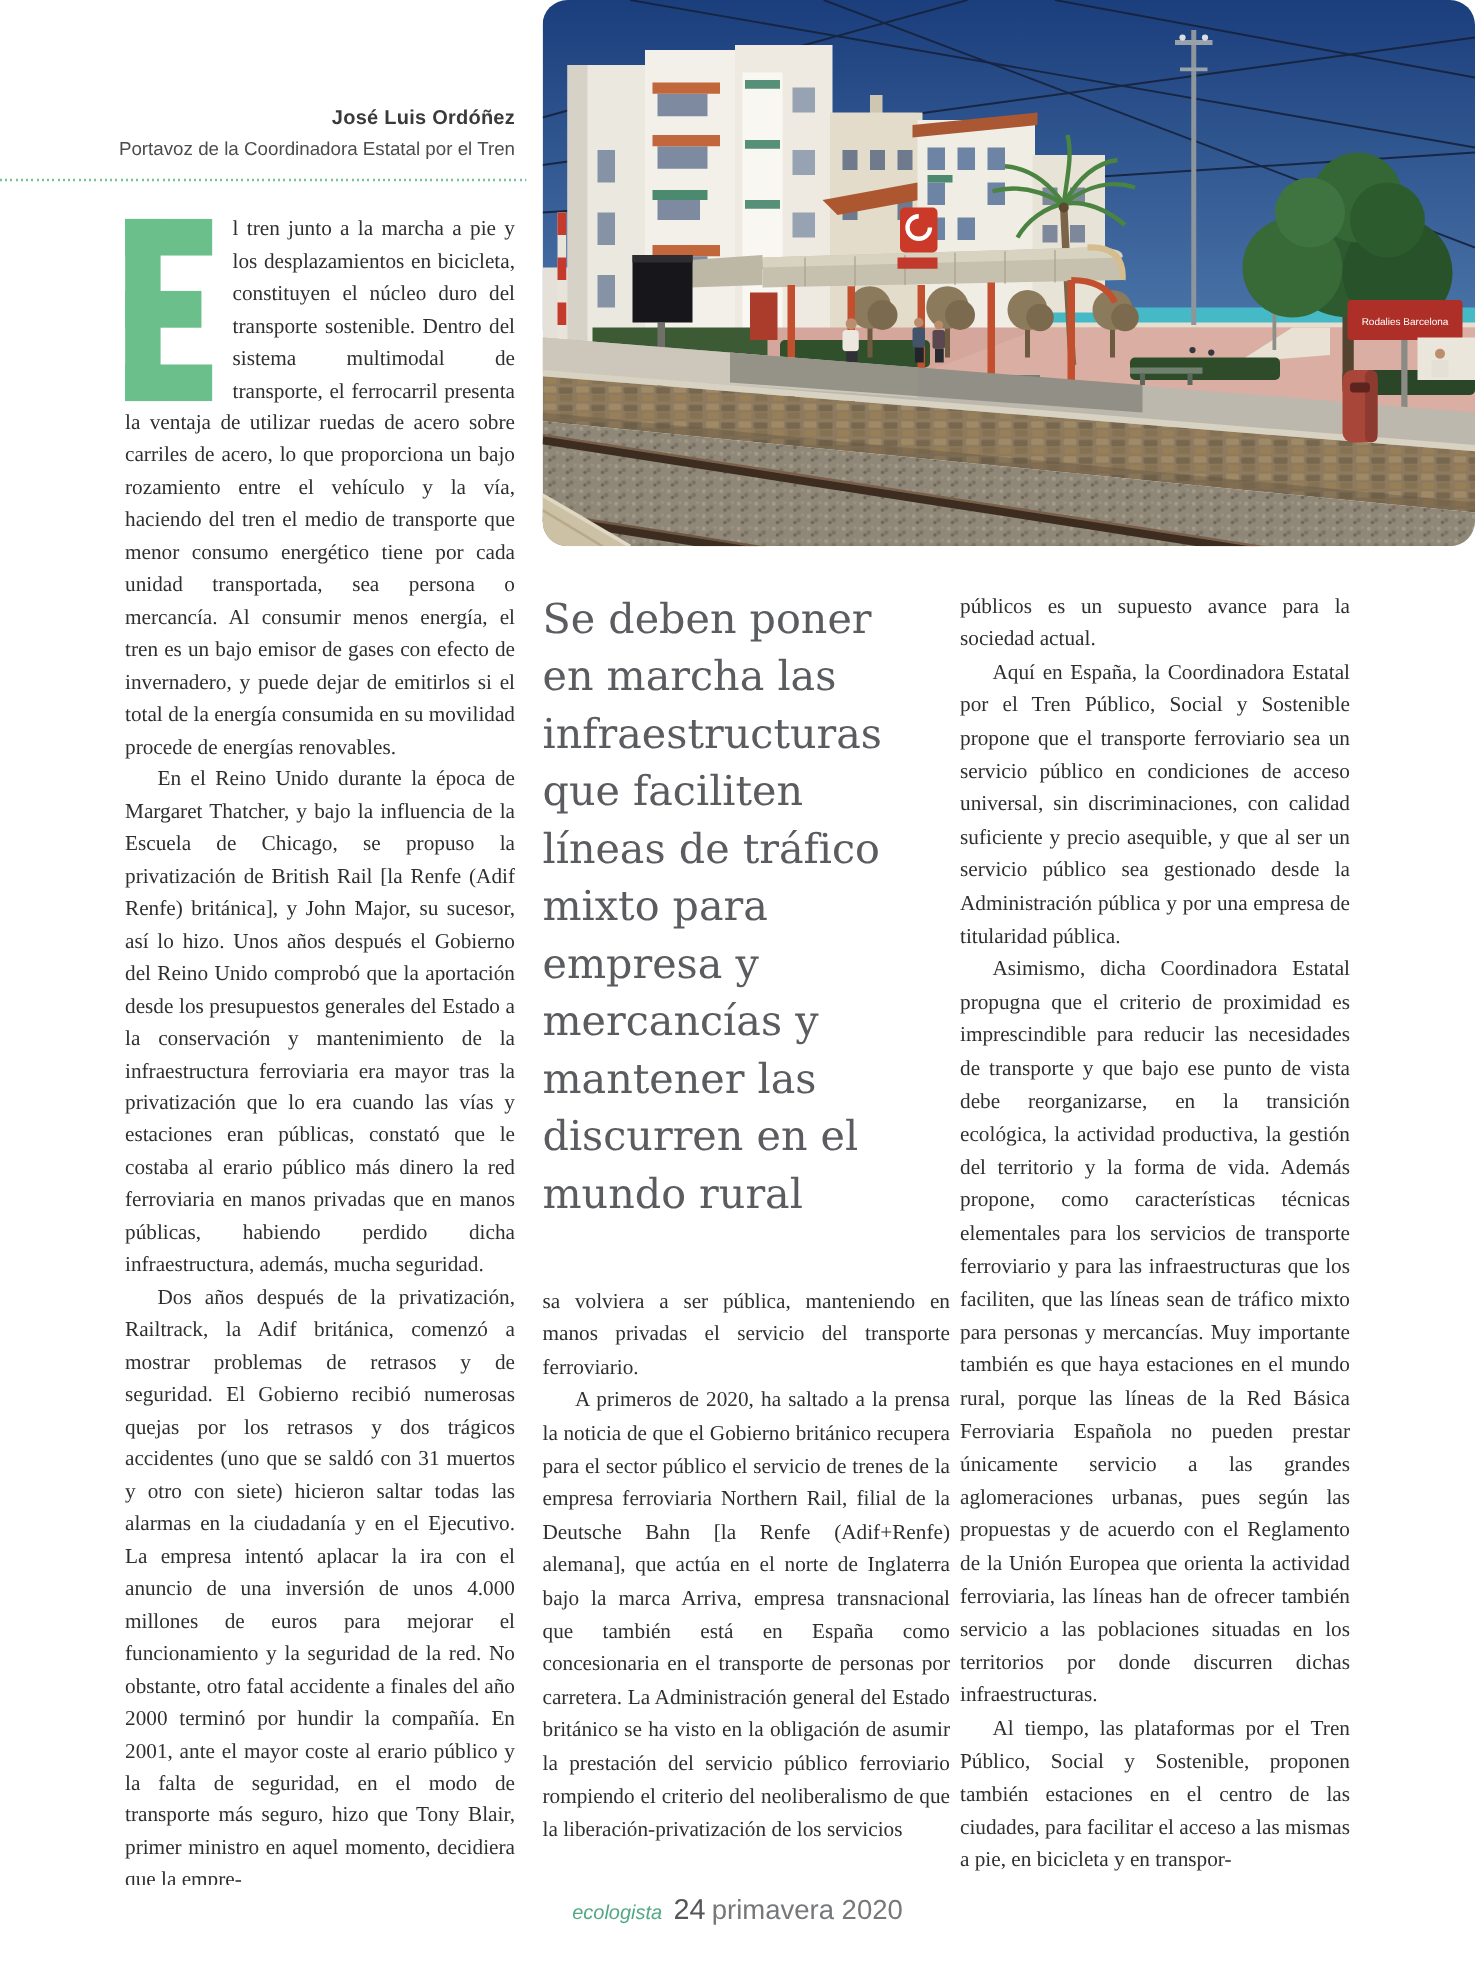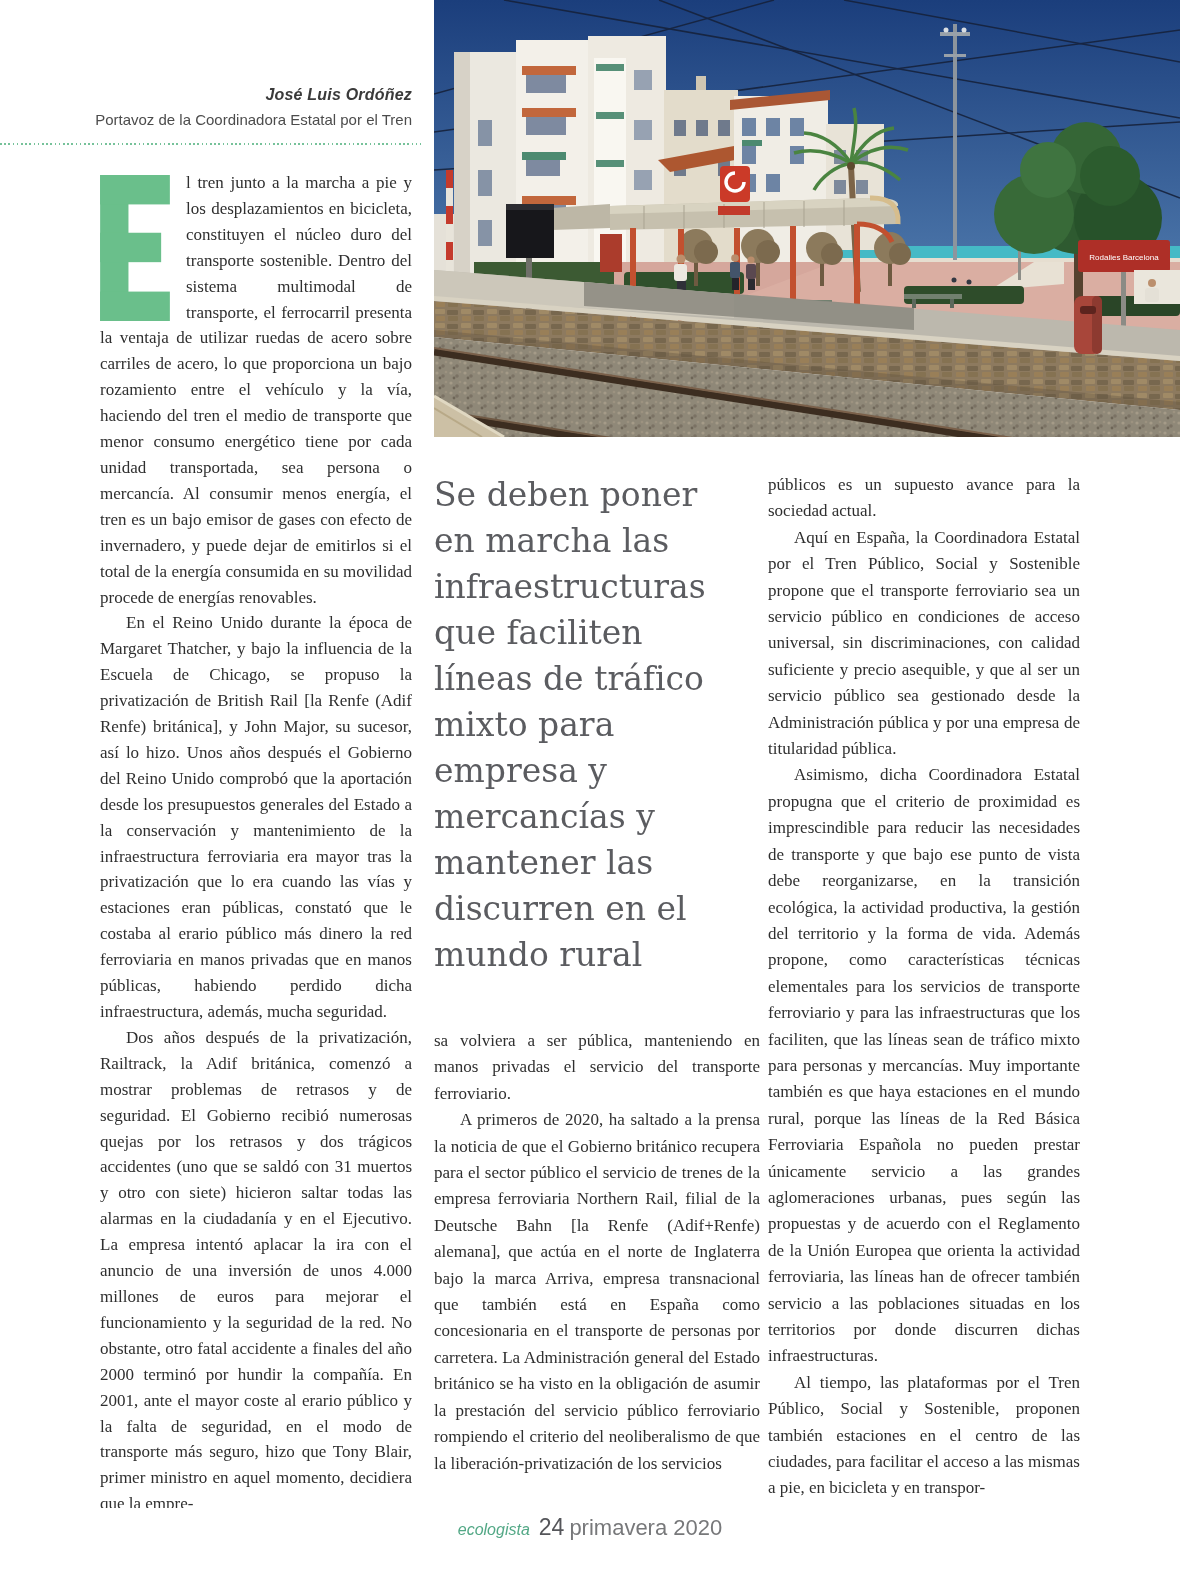--- a/index.html
+++ b/index.html
@@ -3,26 +3,26 @@
 <meta charset="utf-8">
 <style>
   html,body{margin:0;padding:0;}
   body{
     width:1180px;height:1573px;position:relative;background:#ffffff;
     font-family:"Liberation Serif",serif;overflow:hidden;color:#2f2f2f;
   }
   
   .byline{position:absolute;top:86px;left:0;width:412px;text-align:right;
     font-family:"Liberation Sans",sans-serif;}
-  .byline .author{font-size:16px;font-weight:bold;color:#3a3a3a;letter-spacing:.2px;font-style:italic;}
+  .byline .author{font-size:16px;font-weight:bold;color:#3a3a3a;letter-spacing:.2px;}
   .byline .role{font-size:15px;color:#4c4c4c;margin-top:7px;padding-left:32px;}
   .dotted-rule{position:absolute;top:143px;left:0;width:421px;height:2px;
     background-image:repeating-linear-gradient(90deg,#76c29a 0,#76c29a 1.6px,transparent 1.6px,transparent 4.2px);}
   
-  .photo{position:absolute;left:434px;top:0;width:746px;height:437px;overflow:hidden;}
+  .photo{position:absolute;left:434px;top:0;width:746px;height:437px;overflow:hidden;border-radius:20px;}
   
   .col{position:absolute;text-align:justify;font-size:17px;line-height:26.4px;
     overflow:hidden;hyphens:auto;}
   .col p{margin:0;}
   p.ind{text-indent:26px;}
   .col-left{left:100px;top:170px;width:312px;height:1338px;line-height:25.9px;}
   .col-mid{left:434px;top:1028px;width:326px;height:478px;}
   .col-right{left:768px;top:472px;width:312px;height:1038px;}
   
   .dropcap{float:left;width:70px;height:146px;margin:5px 16px 4px 0;}

